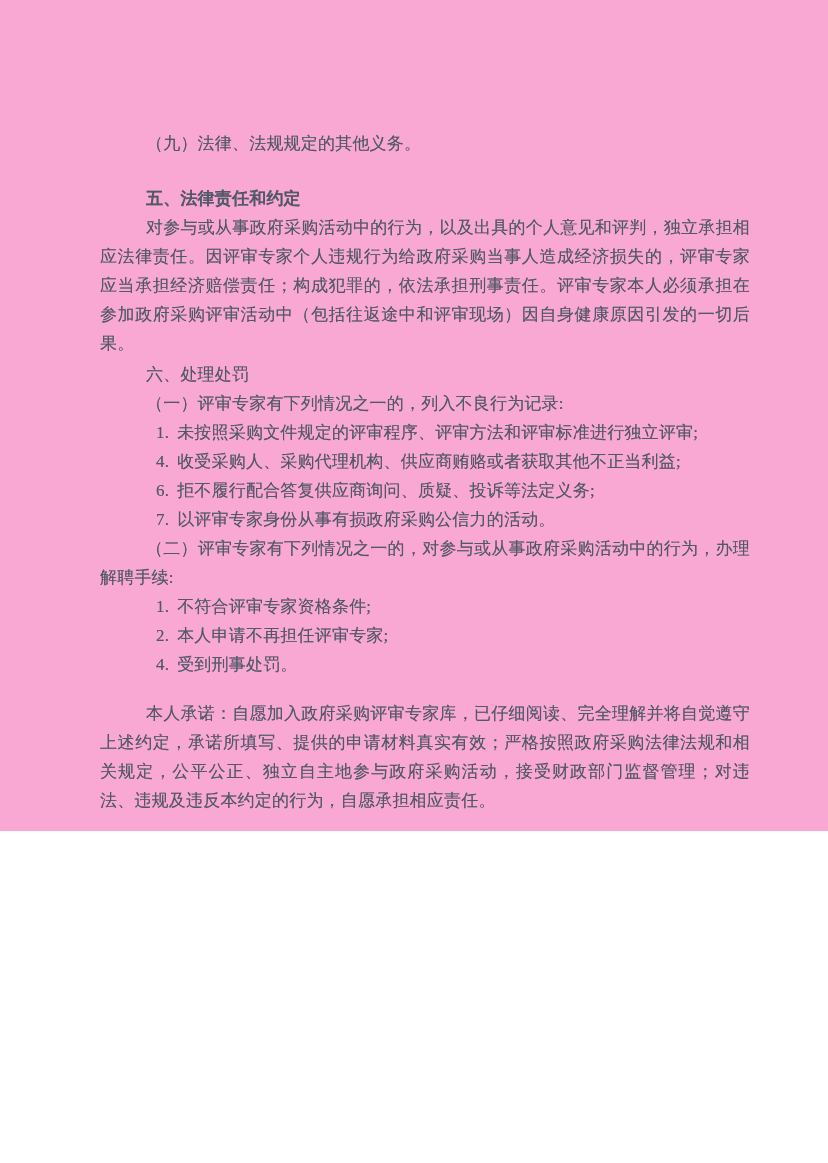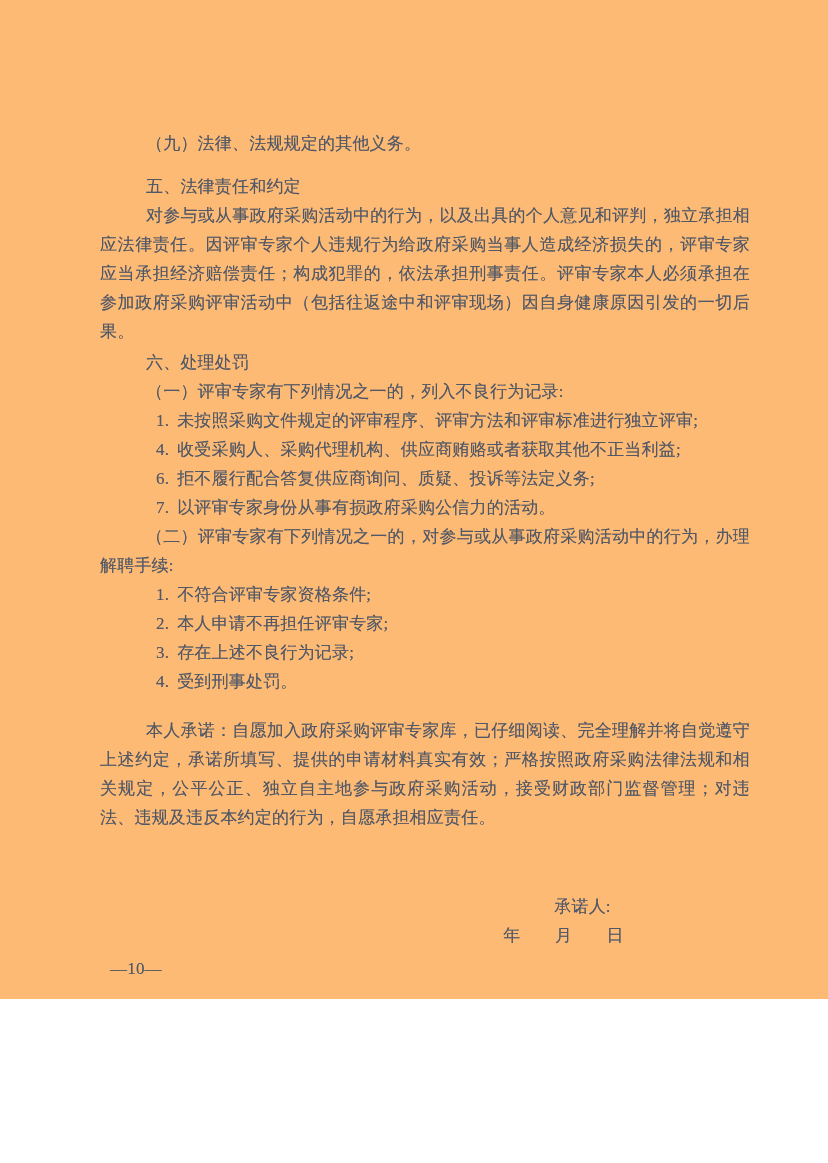--- a/index.html
+++ b/index.html
@@ -3,22 +3,22 @@
 <meta charset="utf-8">
 <style>
   html, body {
     margin: 0;
     padding: 0;
     background: #ffffff;
   }
   .sheet {
     position: relative;
     width: 828px;
-    height: 999px;
-    background: #fdba74;
+    height: 831px;
+    background: #f9a8d4;
     overflow: hidden;
     font-family: "Liberation Serif", "DejaVu Serif", serif;
     color: #515867;
   }
   .content {
     position: absolute;
     left: 100px;
     top: 129px;
     width: 650px;
     font-size: 17px;
@@ -32,21 +32,21 @@
     text-align: justify;
     text-indent: 46px;
   }
   .heading {
     margin: 0;
     font-size: 17px;
     font-weight: normal;
     text-indent: 46px;
     line-height: 29px;
   }
-  .h5 { margin-top: 14px; }
+  .h5 { margin-top: 26px; font-weight: bold; }
   .h6 { margin-top: 2px; }
   .list { margin: 0; }
   .list-item {
     padding-left: 56px;
     text-align: left;
   }
   .list-item .num {
     display: inline-block;
     margin-right: 8px;
   }
@@ -97,23 +97,20 @@
     <p class="para">（二）评审专家有下列情况之一的，对参与或从事政府采购活动中的行为，办理解聘手续:</p>
 
     <div class="list">
       <div class="list-item">
         <span class="num">1.</span><span class="txt">不符合评审专家资格条件;</span>
       </div>
       <div class="list-item">
         <span class="num">2.</span><span class="txt">本人申请不再担任评审专家;</span>
       </div>
       <div class="list-item">
-        <span class="num">3.</span><span class="txt">存在上述不良行为记录;</span>
-      </div>
-      <div class="list-item">
         <span class="num">4.</span><span class="txt">受到刑事处罚。</span>
       </div>
     </div>
 
     <p class="para commitment">本人承诺：自愿加入政府采购评审专家库，已仔细阅读、完全理解并将自觉遵守上述约定，承诺所填写、提供的申请材料真实有效；严格按照政府采购法律法规和相关规定，公平公正、独立自主地参与政府采购活动，接受财政部门监督管理；对违法、违规及违反本约定的行为，自愿承担相应责任。</p>
 
     <div class="signature-block">
       <div class="promisor-line">承诺人:</div>
       <div class="date-line">年　　月　　日</div>
     </div>

